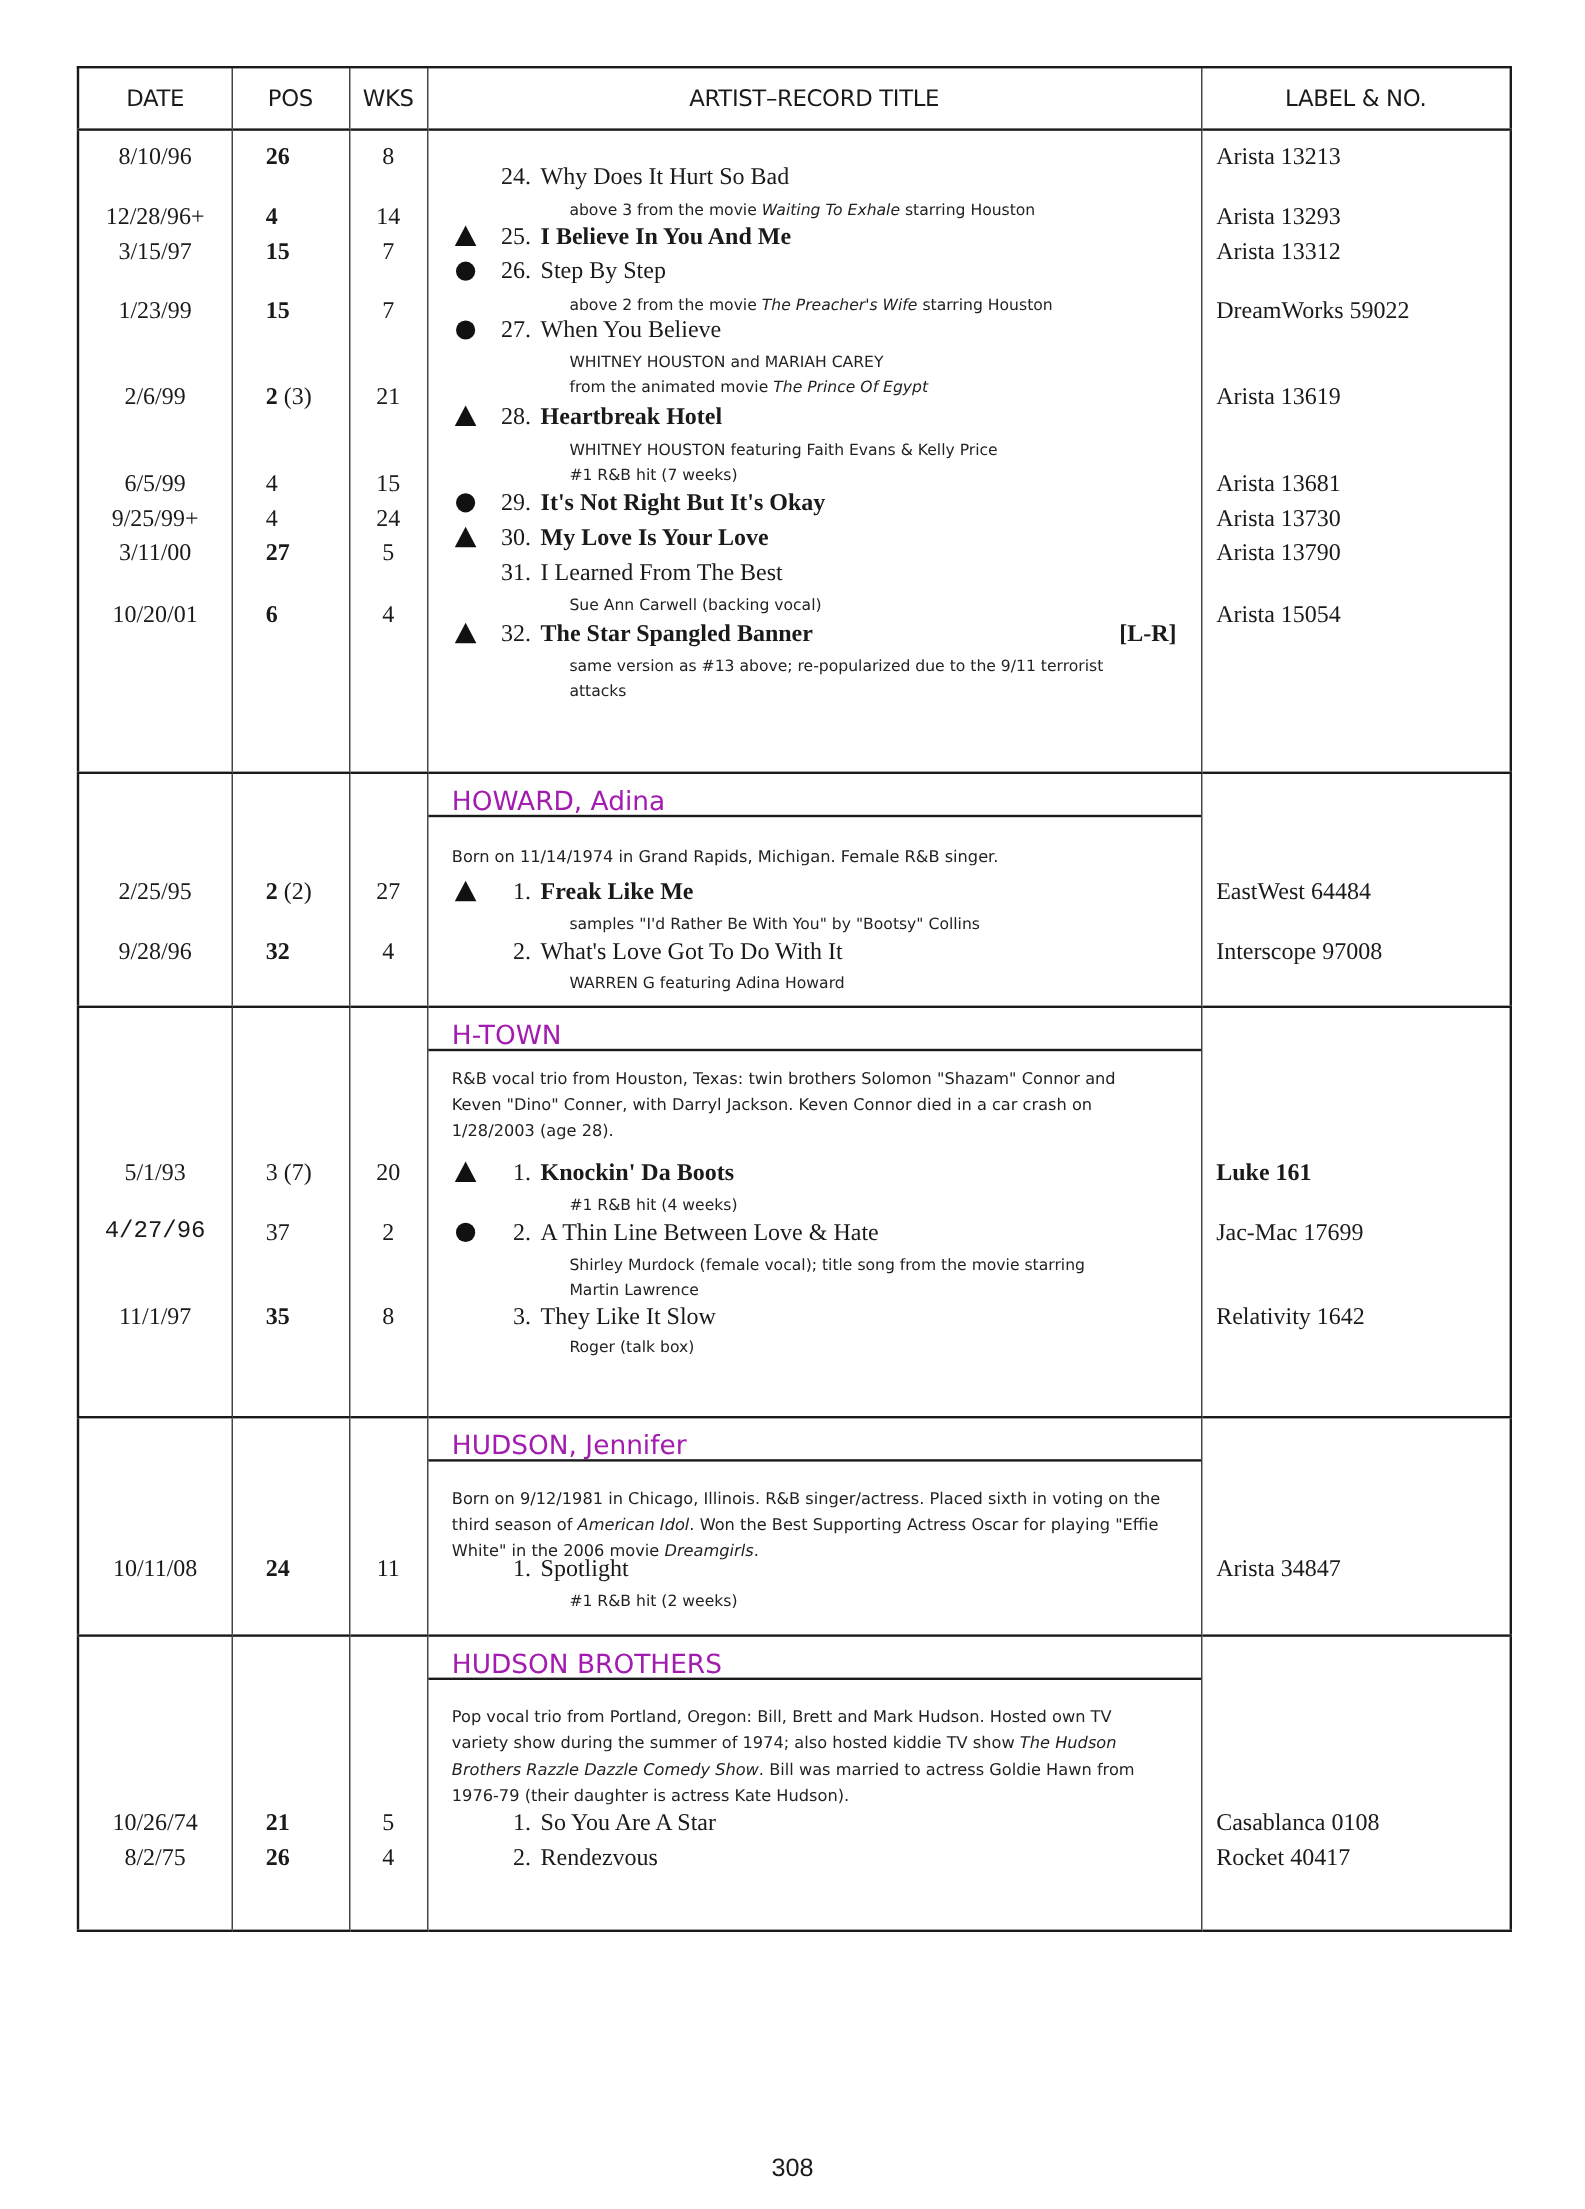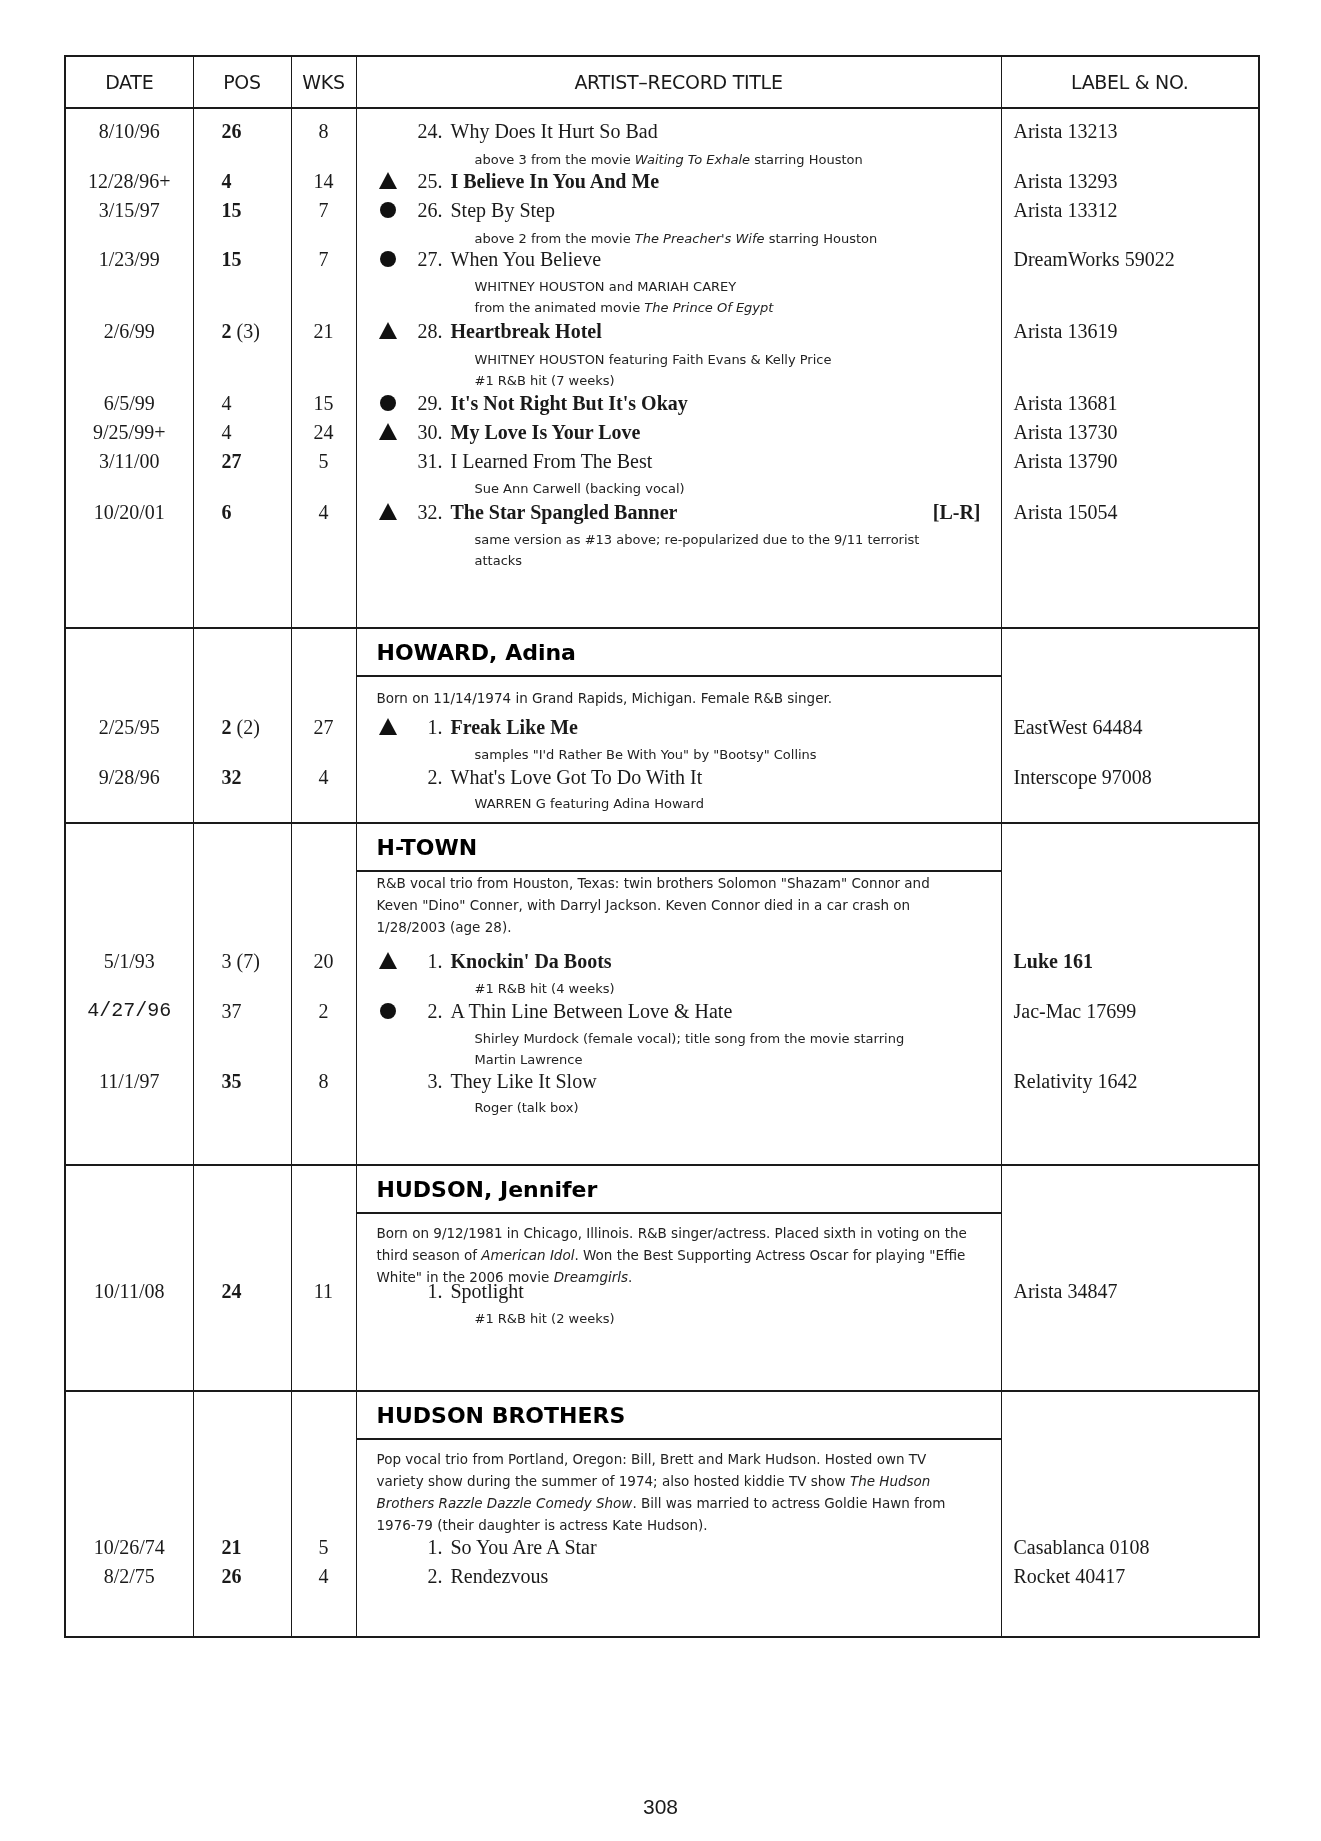--- a/index.html
+++ b/index.html
@@ -21,21 +21,21 @@
   .wks { text-align: center; }
   .label { padding-left: 12px; }
   .entry { position: absolute; left: 0; right: 0; }
   .entry .sym { position: absolute; left: 20px; top: 0; font-size: 20px; line-height: 24px; width: 22px; text-align: center; }
   .entry .num { position: absolute; left: 52px; width: 34px; text-align: right; font-size: 20px; line-height: 24px; }
   .entry .title { position: absolute; left: 94px; right: 20px; font-size: 20px; line-height: 24px; white-space: nowrap; }
   .entry .title.bold { font-weight: bold; }
   .entry .tag { position: absolute; right: 20px; font-size: 20px; line-height: 24px; font-weight: bold; }
   .note { position: absolute; left: 118px; right: 20px; font-family: "DejaVu Sans", sans-serif; font-size: 13px; line-height: 21px; color: #222; }
   .note i { font-style: italic; }
-  .artist-head { position: absolute; left: 0; right: 0; top: 0; height: 48px; border-bottom: 2px solid #1a1a1a; font-family: "DejaVu Sans", sans-serif; font-weight: bold; font-size: 22px; line-height: 48px; padding-left: 20px; color: #000000; box-sizing: border-box; }
+  .artist-head { position: absolute; left: 0; right: 0; top: 0; height: 36px; border-bottom: 2px solid #1a1a1a; font-family: "DejaVu Sans", sans-serif; font-weight: normal; font-size: 22px; line-height: 48px; padding-left: 20px; color: #a21caf; box-sizing: border-box; }
   .bio { position: absolute; left: 20px; right: 30px; font-family: "DejaVu Sans", sans-serif; font-size: 13.5px; line-height: 22px; color: #222; }
   .bio i { font-style: italic; }
   .page-number { position: absolute; left: 0; right: 0; top: 1795px; text-align: center; font-family: "Liberation Sans", sans-serif; font-size: 21px; }
   .tri { display: inline-block; width: 0; height: 0; border-left: 9px solid transparent; border-right: 9px solid transparent; border-bottom: 17px solid #111; margin-top: 3px; }
   .dot { display: inline-block; width: 16px; height: 16px; border-radius: 50%; background: #111; margin-top: 4px; }
 </style>
 </head>
 <body>
 
 <div class="page">
@@ -91,21 +91,21 @@
               <div class="row wks" style="top: 89px;">7</div>
               <div class="row wks" style="top: 138px;">7</div>
               <div class="row wks" style="top: 210px;">21</div>
               <div class="row wks" style="top: 282px;">15</div>
               <div class="row wks" style="top: 311px;">24</div>
               <div class="row wks" style="top: 340px;">5</div>
               <div class="row wks" style="top: 391px;">4</div>
             </div>
           </td>
           <td>
-            <div class="cell-stack" style="height: 518px;">
+            <div class="cell-stack" style="height: 518px; margin-top: 16px;">
               <div class="entry" style="top: 10px;">
                 <span class="num">24.</span>
                 <span class="title">Why Does It Hurt So Bad</span>
               </div>
               <div class="note" style="top: 40px;">above 3 from the movie <i>Waiting To Exhale</i> starring Houston</div>
               <div class="entry" style="top: 60px;">
                 <span class="sym"><span class="tri"></span></span>
                 <span class="num">25.</span>
                 <span class="title bold">I Believe In You And Me</span>
               </div>
@@ -260,21 +260,21 @@
           <td>
             <div class="cell-stack" style="height: 300px;">
               <div class="row label" style="top: 125px; font-weight: bold;">Luke 161</div>
               <div class="row label" style="top: 175px;">Jac-Mac 17699</div>
               <div class="row label" style="top: 245px;">Relativity 1642</div>
             </div>
           </td>
         </tr>
         <tr class="section">
           <td>
-            <div class="cell-stack" style="height: 224px;">
+            <div class="cell-stack" style="height: 180px;">
               <div class="row date" style="top: 113px;">10/11/08</div>
             </div>
           </td>
           <td>
             <div class="cell-stack" style="height: 180px;">
               <div class="row pos" style="top: 113px;"><span style="font-weight: bold;">24</span></div>
             </div>
           </td>
           <td>
             <div class="cell-stack" style="height: 180px;">

